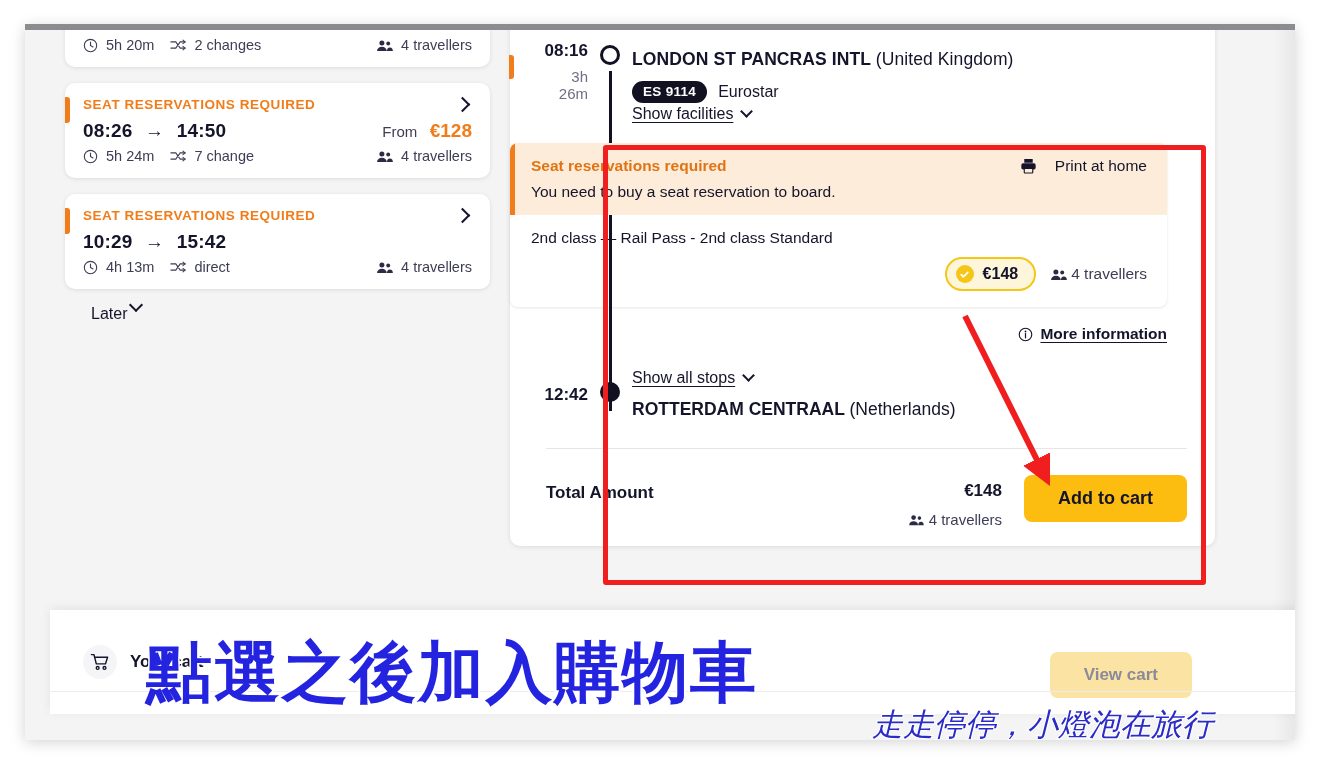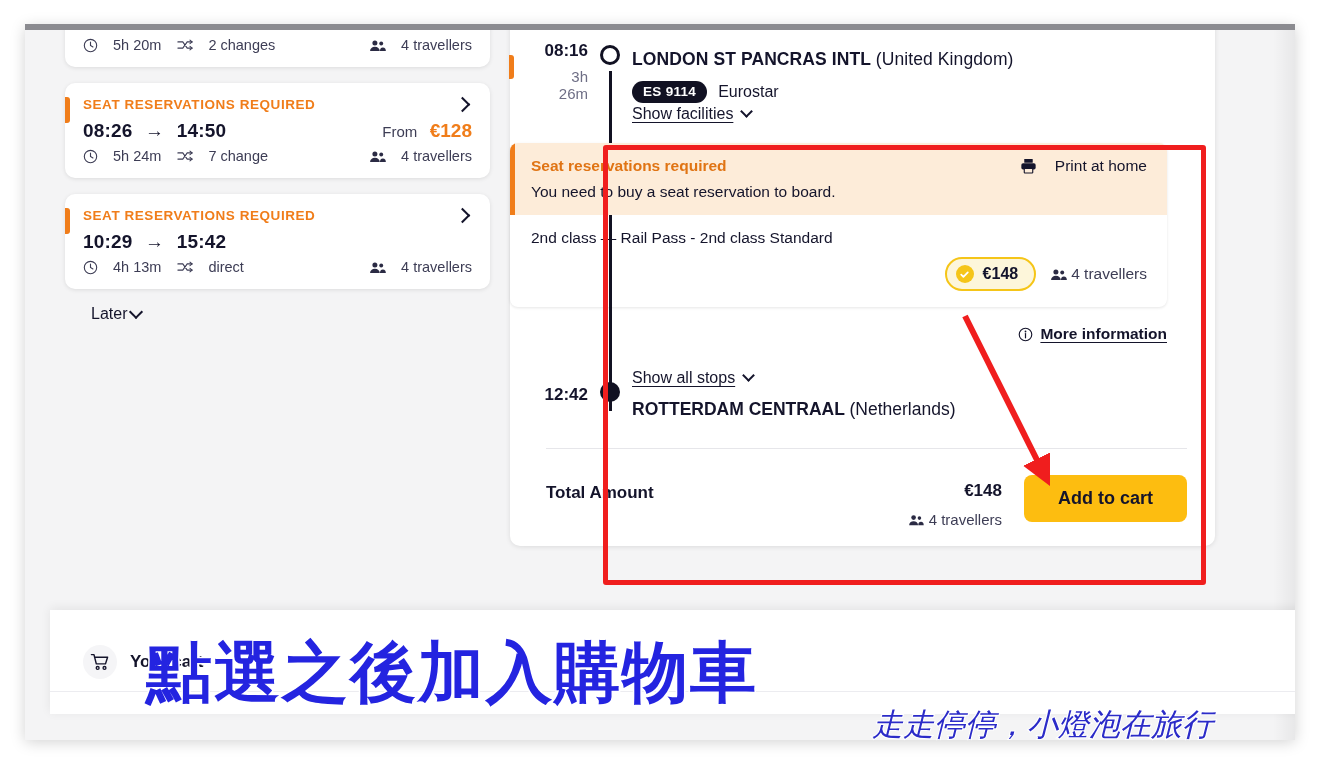--- a/index.html
+++ b/index.html
@@ -65,25 +65,25 @@
   }
   .times-left { font-size: 19px; font-weight: 700; color: #14142b; letter-spacing: .2px; }
   .times-left .arrow { font-weight: 400; margin: 0 7px; color: #14142b; }
   .from-lbl { font-size: 15px; color: #3d3d55; }
   .from-price { font-size: 19px; font-weight: 700; color: #f07d1a; margin-left: 8px; }
   .card-meta {
     display: flex; align-items: center; justify-content: space-between;
     font-size: 14.5px; color: #3d3d55;
   }
   .meta-group { display: flex; align-items: center; gap: 16px; }
-  .meta-item { display: flex; align-items: center; gap: 15px; }
+  .meta-item { display: flex; align-items: center; gap: 8px; }
   .ico { flex: 0 0 auto; display: inline-flex; align-items: center; }
 
   .later-row {
-    display: flex; align-items: center; gap: 4px;
+    display: flex; align-items: flex-start; gap: 4px;
     margin-left: 26px; margin-top: 12px;
     font-size: 16px; color: #14142b;
   }
   .chev-down {
     width: 10px; height: 10px; border-right: 2.2px solid #14142b;
     border-bottom: 2.2px solid #14142b; transform: rotate(45deg);
     margin-top: -5px;
   }
 
   
@@ -593,20 +593,21 @@
         <div class="cart-left">
           <span class="cart-icon-circle">
             <svg width="20" height="18" viewBox="0 0 22 20">
                 <path d="M1.5 1.8h2.8l2.6 10.3h10.2l2.3-7.4H6" fill="none" stroke="#14142b" stroke-width="1.6" stroke-linecap="round" stroke-linejoin="round"></path>
                 <circle cx="8.4" cy="16.6" r="1.6" fill="none" stroke="#14142b" stroke-width="1.5"></circle>
                 <circle cx="16" cy="16.6" r="1.6" fill="none" stroke="#14142b" stroke-width="1.5"></circle>
               </svg>
           </span>
           <span class="cart-label">Your cart</span>
         </div>
+        <button class="view-cart-btn">View cart</button>
         <div class="cart-bar-divider"></div>
       </div>
     </div>
   </div>
 
   <div class="top-cut"></div>
 
   <div class="anno-box"></div>
 
   <svg class="anno-arrow" width="1318" height="766">

